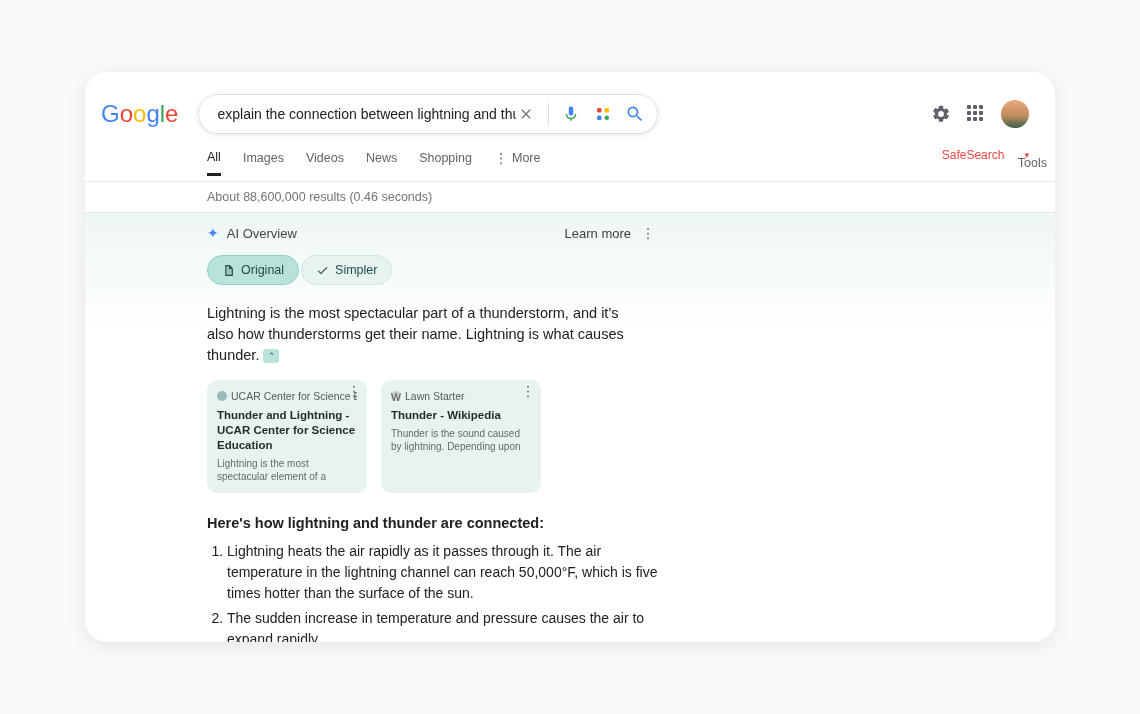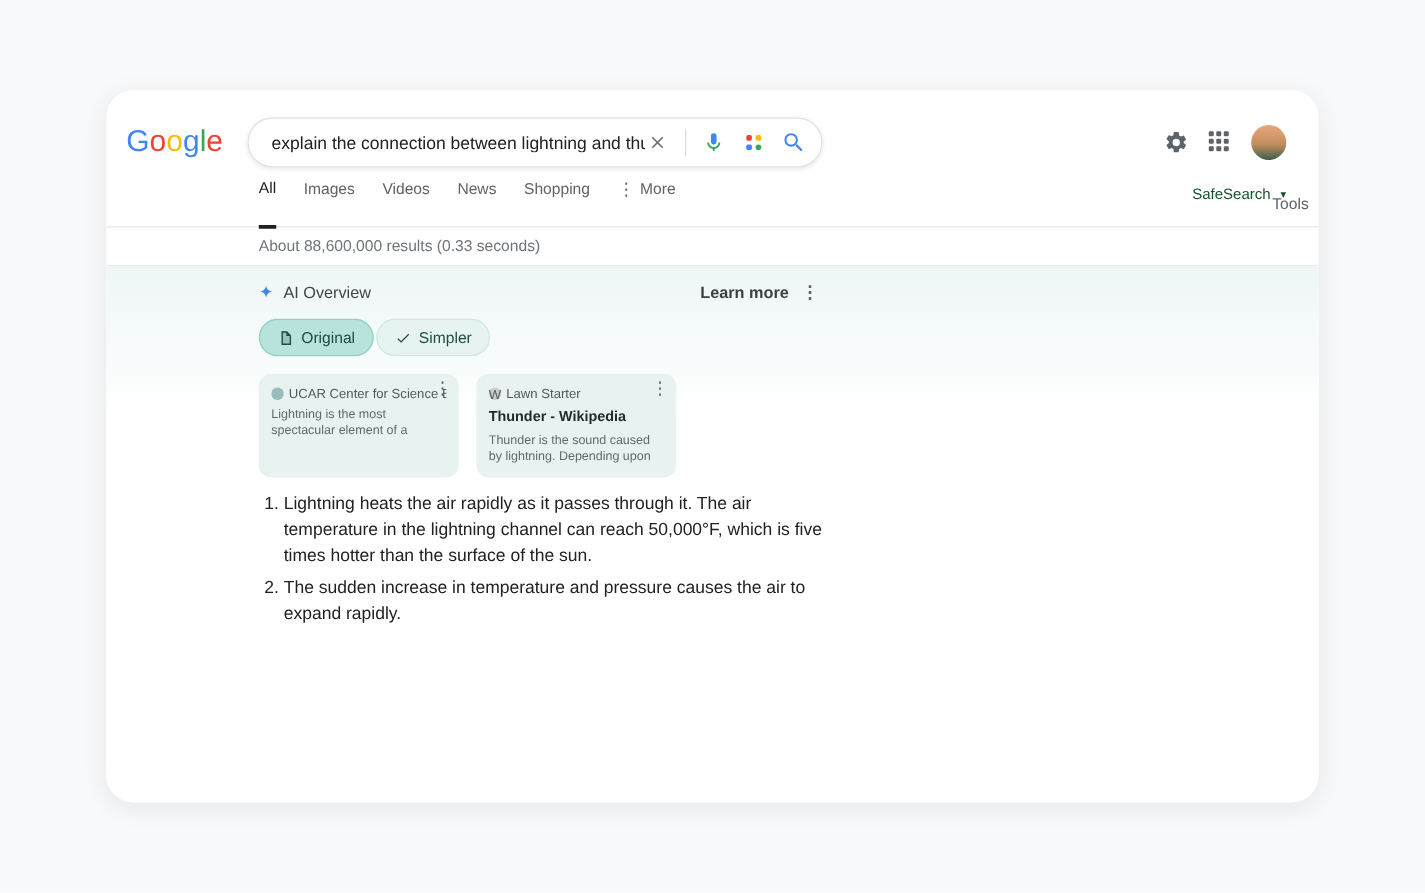--- a/index.html
+++ b/index.html
@@ -56,36 +56,36 @@
   .divider-v { width:1px; height:22px; background:#dadce0; }
   .header-right { margin-left:auto; display:flex; align-items:center; gap:16px; }
   .avatar { width:28px; height:28px; border-radius:50%; background: linear-gradient(180deg,#e8a87c 0%, #c38d5f 55%, #3b5e4a 100%); }
   .apps-icon { width:18px; height:18px; display:grid; grid-template-columns:repeat(3,4px); grid-template-rows:repeat(3,4px); gap:2px;}
   .apps-icon span{ background:#5f6368; border-radius:1px;}
   .gear-icon svg{ width:20px; height:20px; fill:#5f6368;}
   .tabs-row {
     display:flex; align-items:center; padding: 0 0 0 122px; border-bottom:1px solid #e8eaed; height:38px; font-size:12.5px; color:#5f6368;
   }
   .tabs { display:flex; gap:22px; align-items:center;}
-  .tab { cursor:pointer; padding-bottom:23px;}
+  .tab { cursor:pointer; padding-bottom:9px;}
   .tab.active { color:#202124; border-bottom:3px solid #202124; font-weight:500; margin-bottom:-1px;}
   .tab-more { display:flex; align-items:center; gap:4px;}
   .tabs-right { margin-left:auto; margin-right:8px; display:flex; align-items:flex-end; gap:20px;}
   .tools-btn { color:#5f6368; cursor:pointer;}
-  .safe-row { position:absolute; right:26px; top:76px; font-size:12px; color:#14532d; display:flex; align-items:center; gap:8px; cursor:pointer;}
+  .safe-row { position:absolute; right:26px; top:76px; font-size:12px; color:#ef4444; display:flex; align-items:center; gap:20px; cursor:pointer;}
   .stats { font-size:12.5px; color:#70757a; padding: 8px 0 8px 122px;}
   .ai-section {
     background: linear-gradient(180deg, #eef6f6 0%, #ffffff 120px);
     padding: 12px 0 30px 122px;
     border-top:1px solid #e8eaed;
     height: 430px;
     overflow: hidden;
   }
   .ai-header { display:flex; align-items:center; gap:8px; font-size:13px; color:#414549; font-weight:500;}
-  .ai-header-right { margin-left:auto; margin-right:400px; display:flex; align-items:center; gap:10px; font-weight:700; color:#3c4043; cursor:pointer;}
+  .ai-header-right { margin-left:auto; margin-right:400px; display:flex; align-items:center; gap:10px; font-weight:400; color:#3c4043; cursor:pointer;}
   .spark-icon{ color:#4285F4; font-size:14px;}
   .chips { display:flex; gap:2px; margin-top:14px;}
   .chip {
     height:30px; border-radius:15px; border:1px solid #cfe8e4; background:#e6f3f1;
     display:flex; align-items:center; gap:6px; padding:0 14px; font-size:12.5px; color:#1f4b45; cursor:pointer;
   }
   .chip.active{ background:#b7e3db; border-color:#8fd0c5;}
   .chip svg{ width:13px; height:13px; }
   .ai-body { margin-top:18px; max-width:440px; font-size:14.5px; line-height:1.45; color:#202124;}
   .inline-badge{ display:inline-flex; width:16px; height:14px; background:#b7e3db; border-radius:3px; vertical-align:middle; align-items:center; justify-content:center; font-size:9px; color:#1f4b45;}
@@ -185,21 +185,21 @@
     <div class="tabs-right">
       <div class="tools-btn">Tools</div>
     </div>
   </div>
 
   <div class="safe-row">
     <span>SafeSearch</span>
     <span style="font-size:9px;">▾</span>
   </div>
 
-  <div class="stats">About 88,600,000 results (0.33 seconds)</div>
+  <div class="stats">About 88,600,000 results (0.46 seconds)</div>
 
   <div class="ai-section">
     <div class="ai-header">
       <span class="spark-icon">✦</span>
       <span>AI Overview</span>
       <div class="ai-header-right">
         <span>Learn more</span>
         <span class="kebab">⋮</span>
       </div>
     </div>
@@ -213,41 +213,47 @@
         <span>Original</span>
       </div>
       <div class="chip">
         <svg viewBox="0 0 24 24">
             <path fill="#1f4b45" d="M9 16.17 4.83 12l-1.42 1.41L9 19 21 7l-1.41-1.41z"></path>
           </svg>
         <span>Simpler</span>
       </div>
     </div>
 
+    <div class="ai-body">
+      <span>Lightning is the most spectacular part of a thunderstorm, and it's also how thunderstorms get their name. Lightning is what causes thunder.</span>
+      <span class="inline-badge">⌃</span>
+    </div>
 
     <div class="source-cards">
       <div class="card">
         <div class="card-menu kebab">⋮</div>
         <div class="card-src">
           <span class="card-src-icon"></span>
           <span>UCAR Center for Science Edu...</span>
         </div>
+        <div class="card-title">Thunder and Lightning - UCAR Center for Science Education</div>
         <div class="card-desc">Lightning is the most spectacular element of a thunderstorm. In fact it i...</div>
       </div>
       <div class="card">
         <div class="card-menu kebab">⋮</div>
         <div class="card-src">
           <span class="card-src-icon" style="background:#ccc;">W</span>
           <span>Lawn Starter</span>
         </div>
         <div class="card-title">Thunder - Wikipedia</div>
         <div class="card-desc">Thunder is the sound caused by lightning. Depending upon the...</div>
       </div>
     </div>
 
+    <div class="section-h">Here's how lightning and thunder are connected:</div>
 
     <ol class="steps">
       <li>Lightning heats the air rapidly as it passes through it. The air temperature in the lightning channel can reach 50,000°F, which is five times hotter than the surface of the sun.</li>
       <li>The sudden increase in temperature and pressure causes the air to expand rapidly.</li>
 
     </ol>
 
   </div>
 
 </div>

